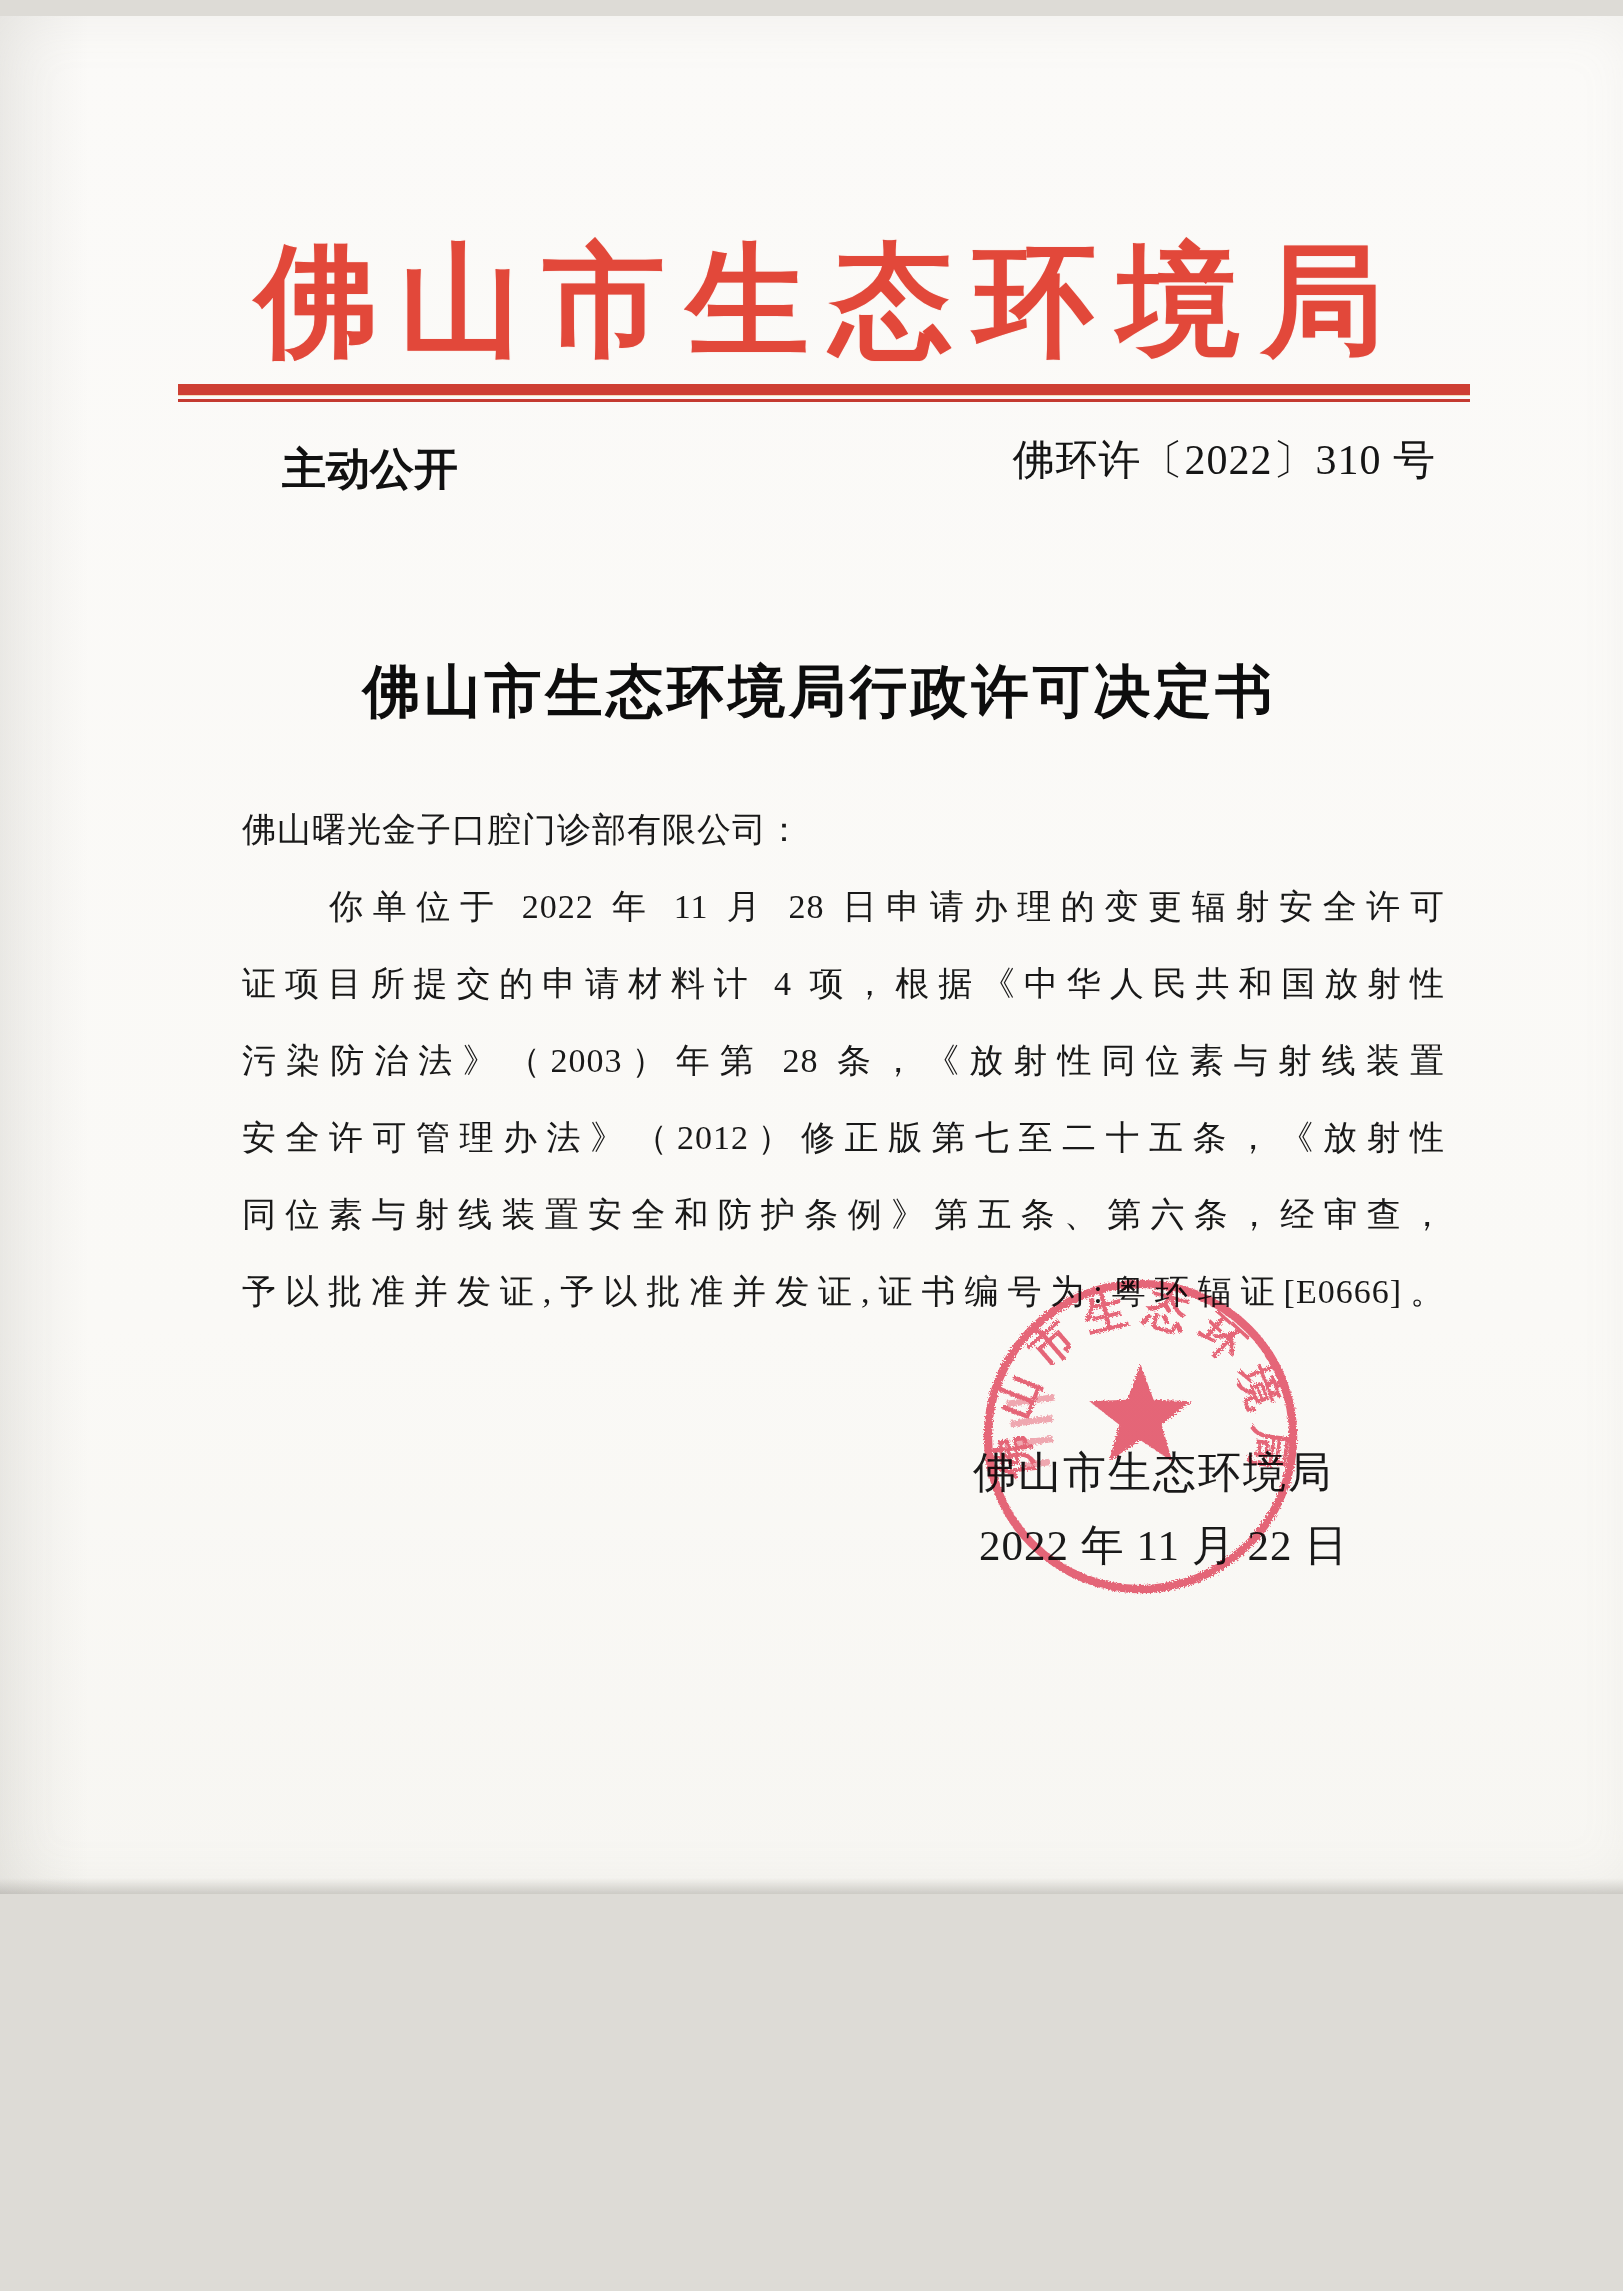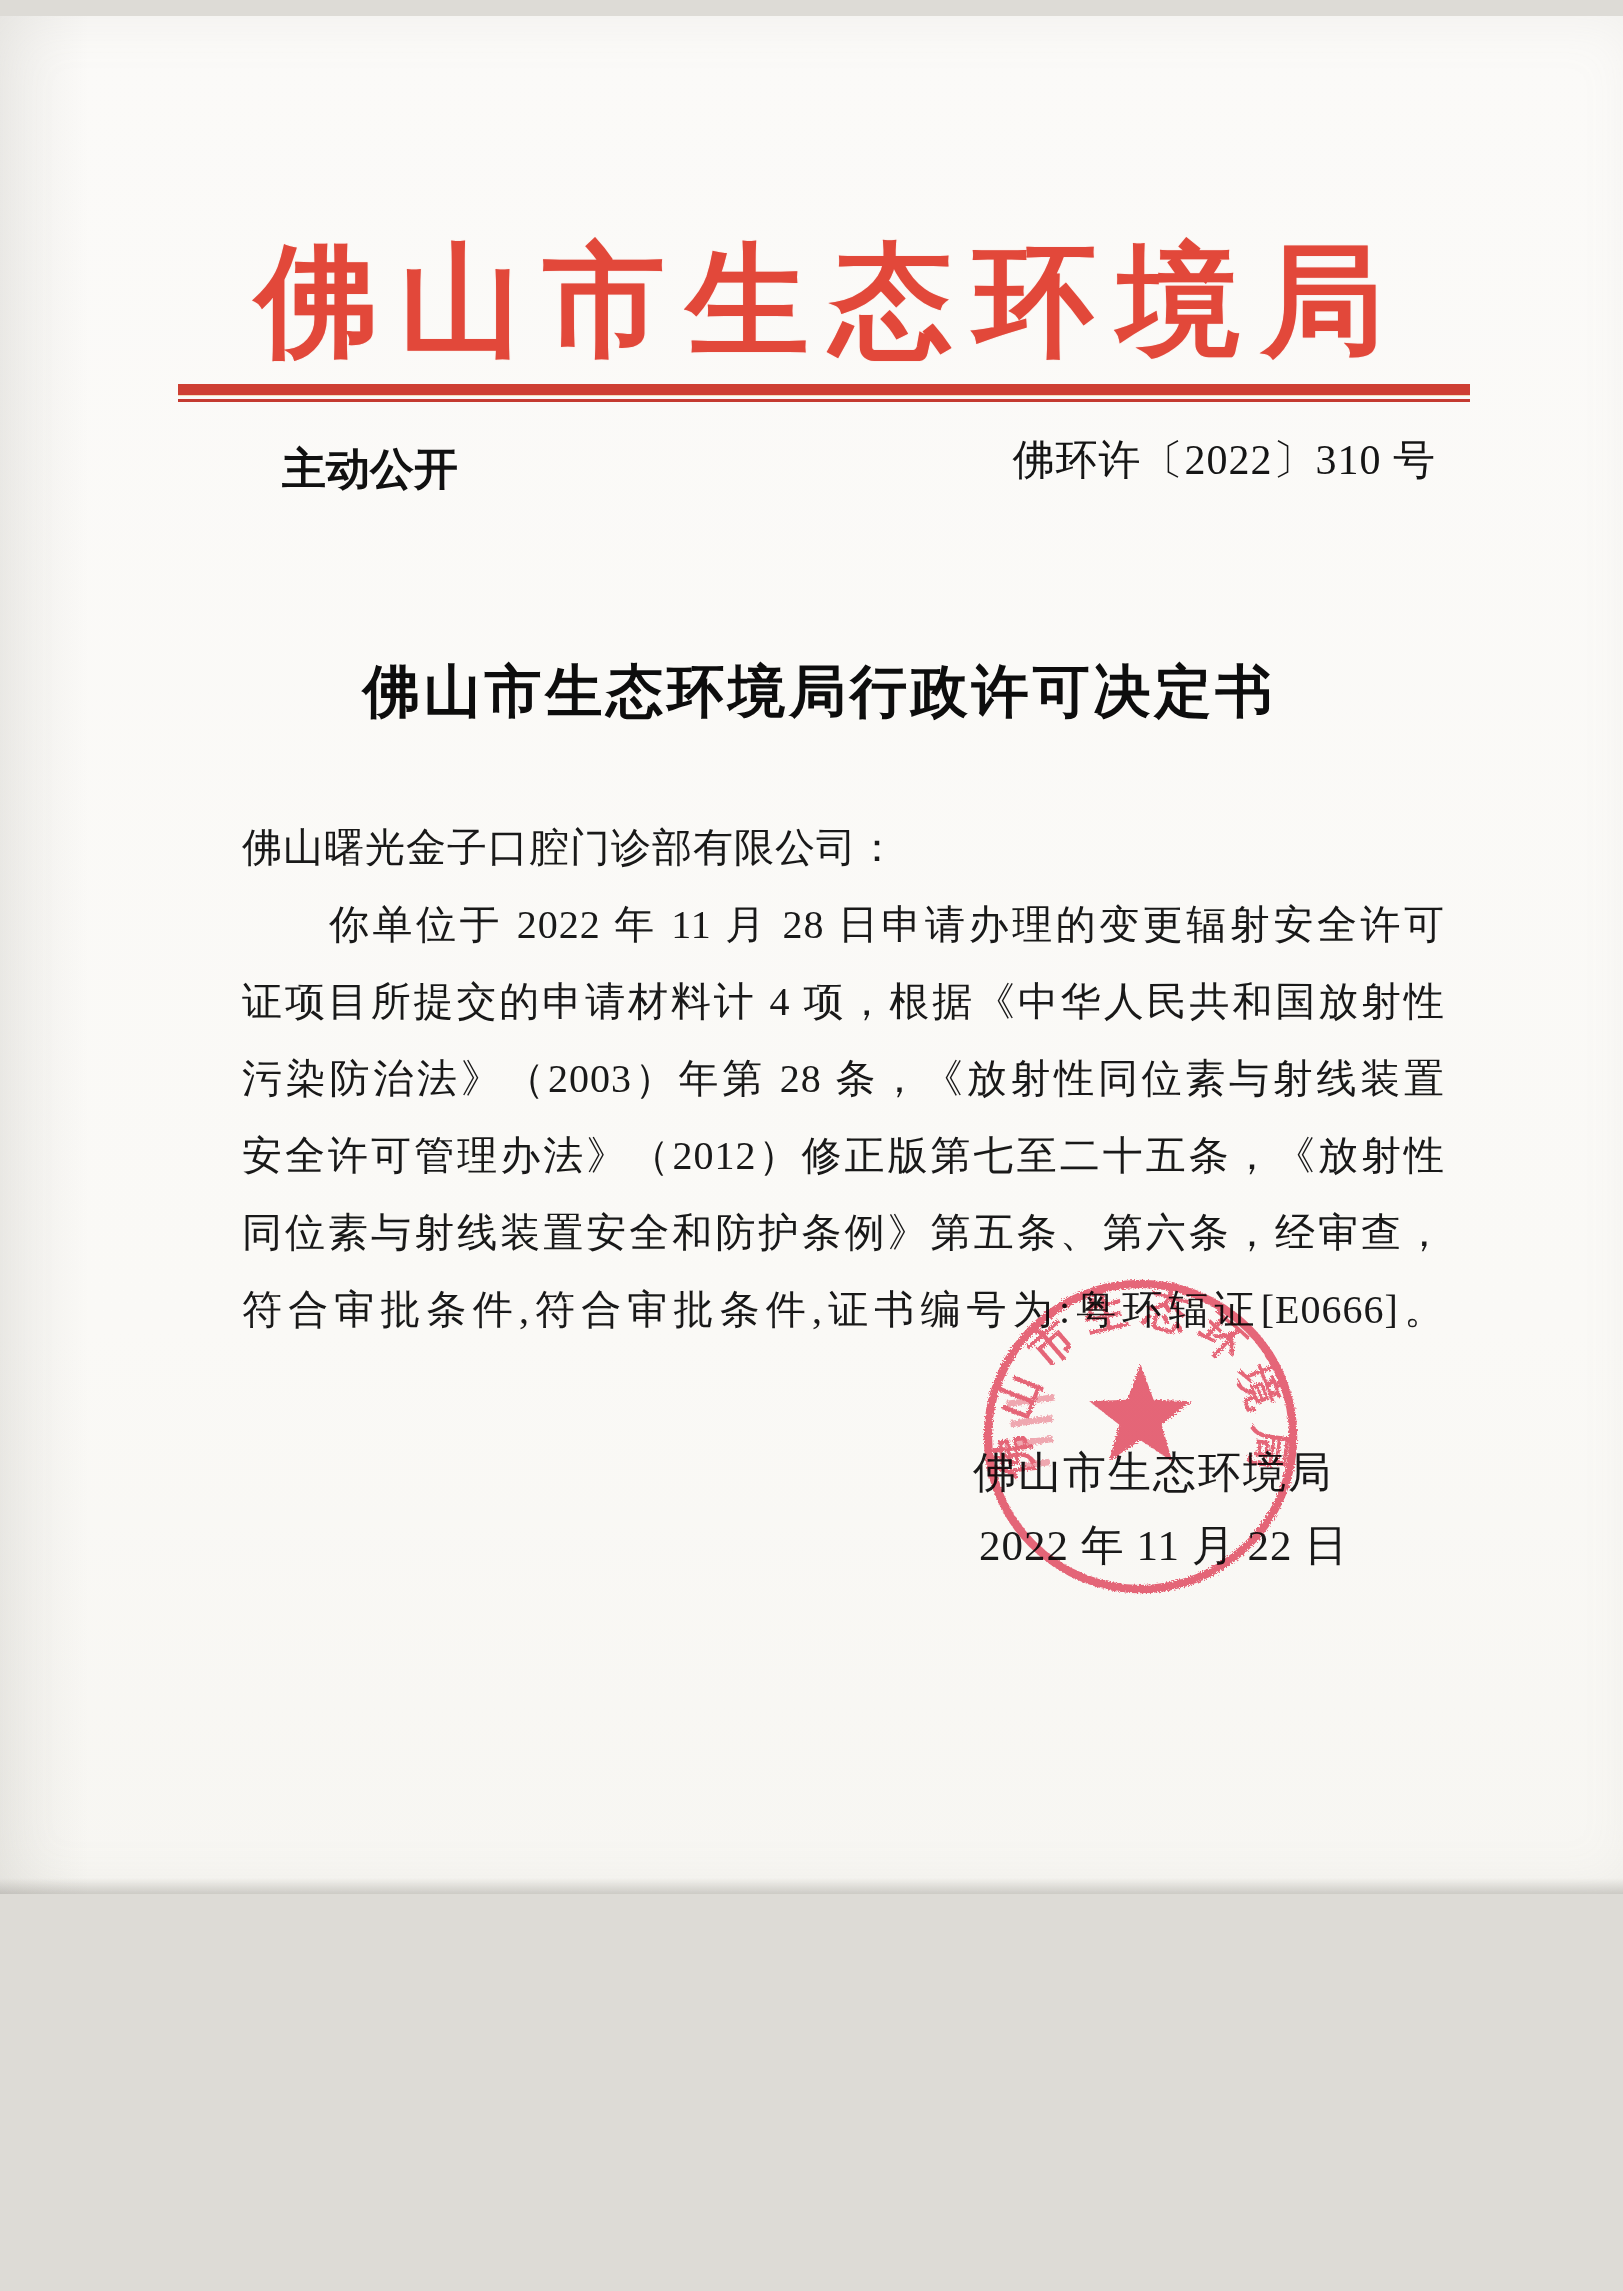--- a/index.html
+++ b/index.html
@@ -51,22 +51,22 @@
 
   .doc-title{
     position:absolute;left:0;top:638px;width:100%;
     text-align:center;
     font-family:"Liberation Sans","DejaVu Sans",sans-serif;
     font-weight:bold;font-size:57px;letter-spacing:3.9px;
     color:#0d0d0d;white-space:nowrap;
   }
 
   .body-block{
-    position:absolute;left:242px;top:793px;width:1203px;
-    font-size:40px;color:#191919;
+    position:absolute;left:242px;top:775px;width:1203px;
+    font-size:34px;color:#191919;
   }
   .bline{
     height:77px;line-height:77px;
     text-align:justify;text-align-last:justify;
     letter-spacing:1px;
   }
   .bline.recipient{text-align-last:left;}
   .bline.indent{text-indent:87px;}
 
   .sig-org{
@@ -98,21 +98,21 @@
 
   <div class="doc-title">佛山市生态环境局行政许可决定书</div>
 
   <div class="body-block">
     <div class="bline recipient">佛山曙光金子口腔门诊部有限公司：</div>
     <div class="bline indent">你单位于 2022 年 11 月 28 日申请办理的变更辐射安全许可</div>
     <div class="bline">证项目所提交的申请材料计 4 项，根据《中华人民共和国放射性</div>
     <div class="bline">污染防治法》（2003）年第 28 条，《放射性同位素与射线装置</div>
     <div class="bline">安全许可管理办法》（2012）修正版第七至二十五条，《放射性</div>
     <div class="bline">同位素与射线装置安全和防护条例》第五条、第六条，经审查，</div>
-    <div class="bline">符合审批条件,符合审批条件,证书编号为:粤环辐证[E0666]。</div>
+    <div class="bline">予以批准并发证,予以批准并发证,证书编号为:粤环辐证[E0666]。</div>
   </div>
 
   <div class="sig-org">佛山市生态环境局</div>
   <div class="sig-date">2022 年 11 月 22 日</div>
 
   <svg class="seal" viewBox="0 0 360 360" xmlns="http://www.w3.org/2000/svg">
     <defs>
       <filter id="stampGrain" x="-10%" y="-10%" width="120%" height="120%">
         <feTurbulence type="fractalNoise" baseFrequency="0.55" numOctaves="2" seed="7" result="n"></feTurbulence>
         <feDisplacementMap in="SourceGraphic" in2="n" scale="5"></feDisplacementMap>

